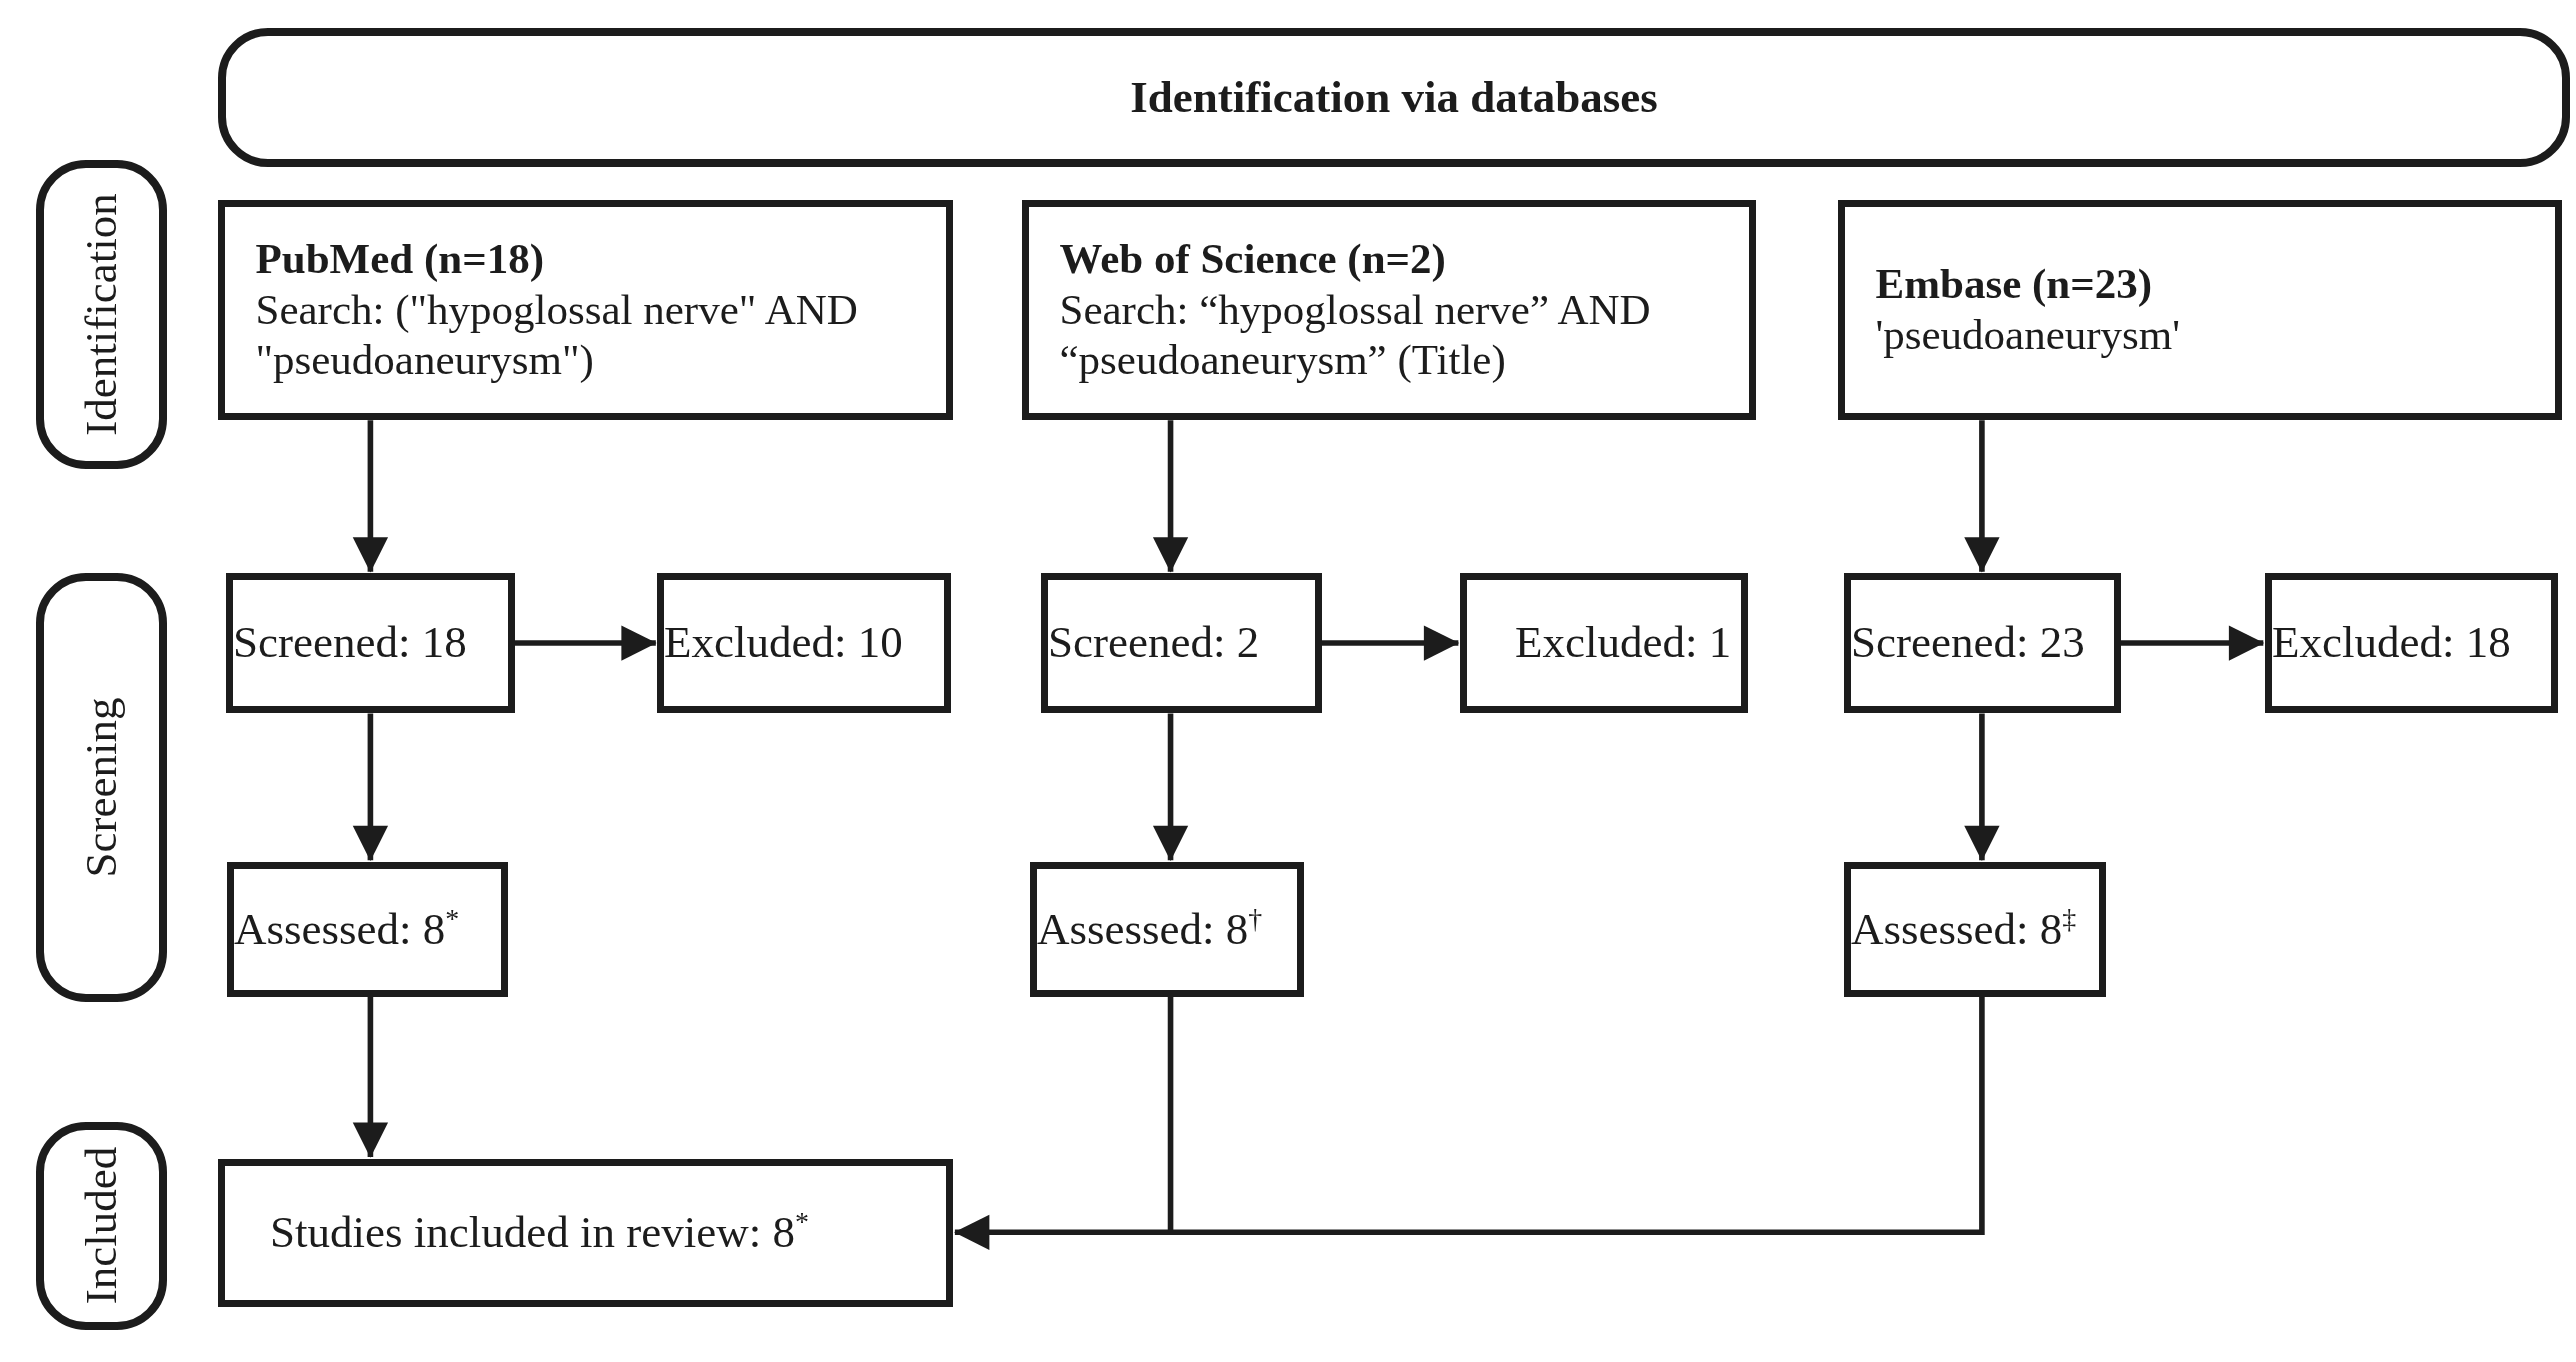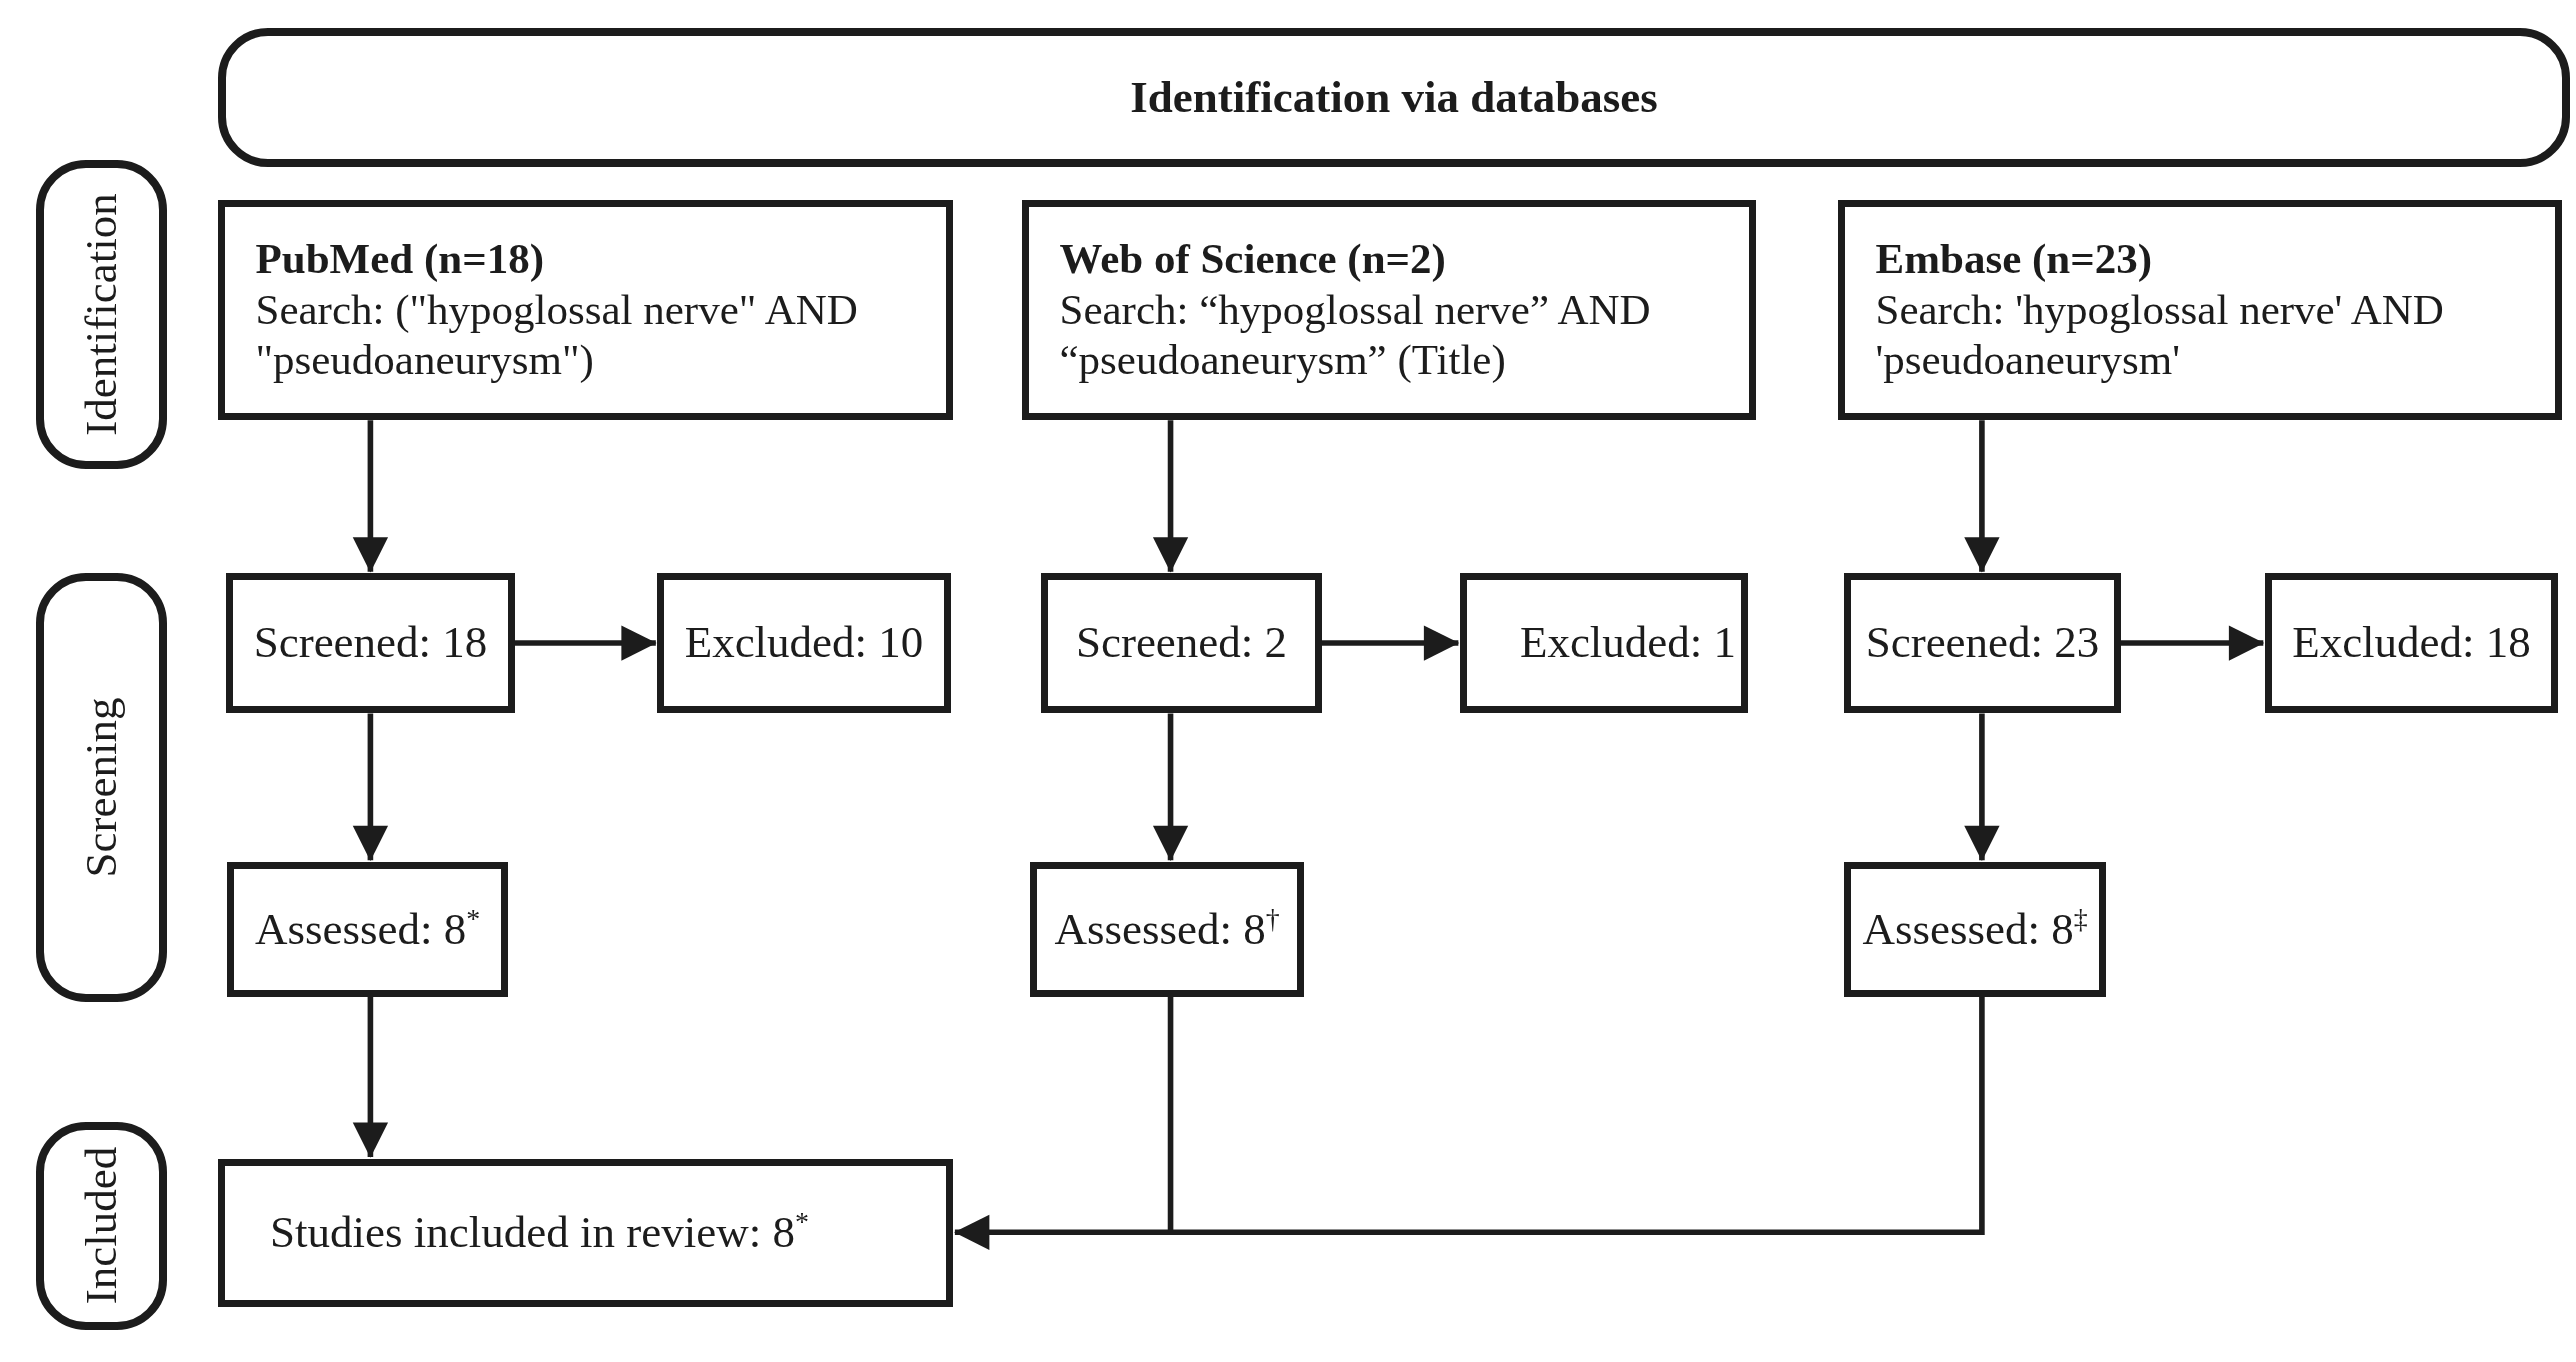--- a/index.html
+++ b/index.html
@@ -52,21 +52,21 @@
     top: 200px; height: 220px;
     flex-direction: column; justify-content: center;
     padding: 0 17.6px 0 30.5px;
   }
   .dbbox .dbname { font-weight: bold; }
   .db-pubmed { left: 218px;  width: 735px; }
   .db-wos    { left: 1022px; width: 734px; }
   .db-embase { left: 1838px; width: 724px; }
   .small {
     height: 140px;
-    align-items: center; justify-content: center;
+    align-items: center; 
     text-align: center; white-space: nowrap;
     font-size: 45px;
   }
   .scr1 { left: 226px;  top: 573px; width: 289px; }
   .exc1 { left: 657px;  top: 573px; width: 294px; }
   .scr2 { left: 1030px; top: 573px; width: 281px; margin-left: 11px; }
   .exc2 { left: 1460px; top: 573px; width: 288px; padding-left: 48px; }
   .scr3 { left: 1844px; top: 573px; width: 277px; }
   .exc3 { left: 2265px; top: 573px; width: 293px; }
   .ass1 { left: 227px;  top: 862px; width: 281px; height: 135px; }
@@ -126,21 +126,20 @@
     <span>Search: ("hypoglossal nerve" AND</span>
     <span>"pseudoaneurysm")</span>
   </div>
   <div class="box dbbox db-wos">
     <span class="dbname">Web of Science (n=2)</span>
     <span>Search: “hypoglossal nerve” AND</span>
     <span>“pseudoaneurysm” (Title)</span>
   </div>
   <div class="box dbbox db-embase">
     <span class="dbname">Embase (n=23)</span>
-    <span>Search: 'hypoglossal nerve' AND</span>
     <span>'pseudoaneurysm'</span>
   </div>
 
   <div class="box small scr1">
     <span>Screened: 18</span>
   </div>
   <div class="box small exc1">
     <span>Excluded: 10</span>
   </div>
   <div class="box small scr2">

